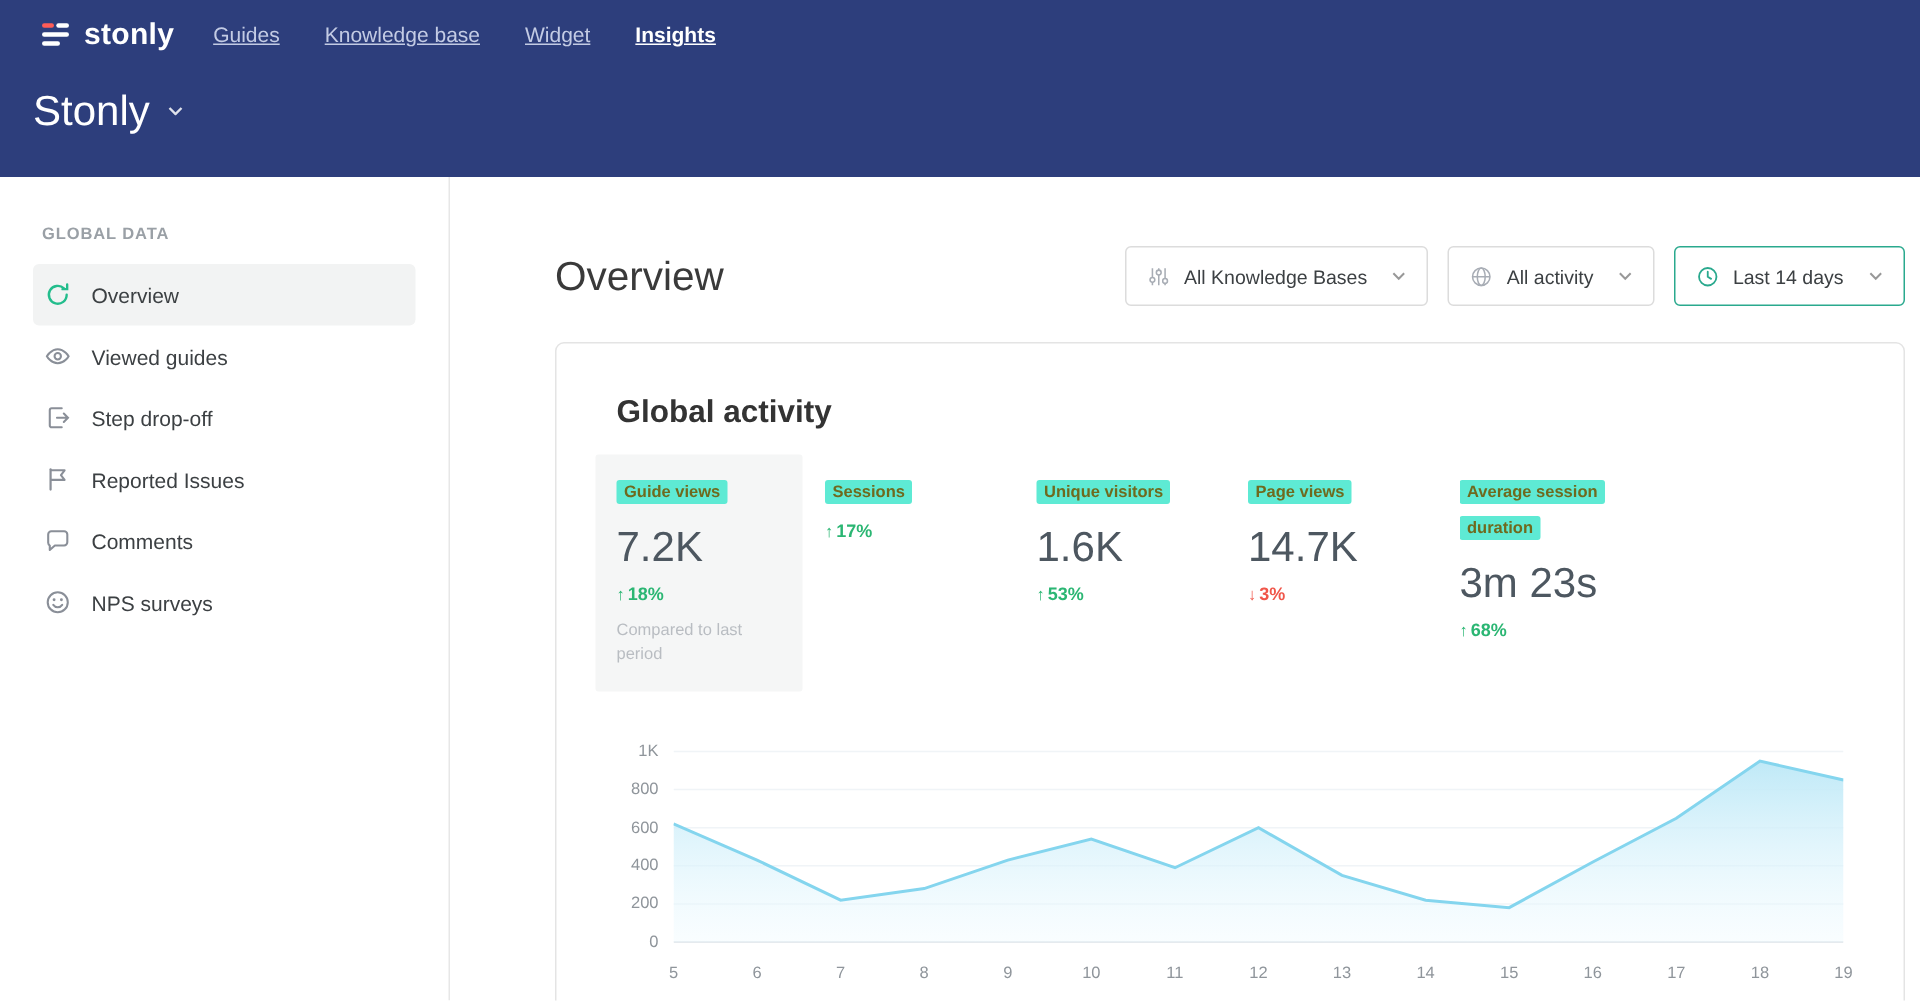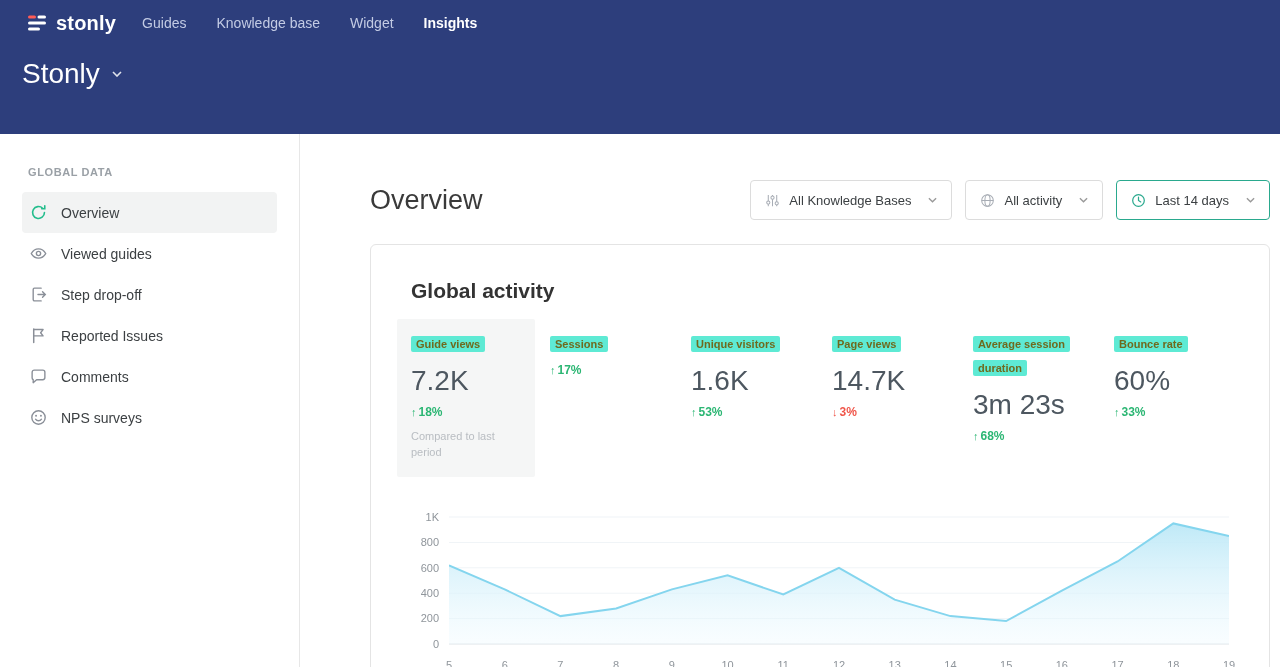--- a/index.html
+++ b/index.html
@@ -1,26 +1,26 @@
 <!DOCTYPE html>
 <html><head>
 <meta charset="utf-8">
 <style>
   * { margin:0; padding:0; box-sizing:border-box; }
   html,body { width:1280px; height:667px; overflow:hidden; background:#fff;
     font-family:"Liberation Sans", sans-serif; }
 
   
-  .header { height:134px; background:#2d3e7c; }
+  .header { height:118px; background:#2d3e7c; }
   .header-top { display:flex; align-items:center; height:42px; padding:4px 0 0 26px; }
   .logo { display:flex; align-items:center; gap:8px; cursor:pointer; margin-right:26px; }
   .logo svg { width:22px; height:22px; }
   .logo-text { color:#fff; font-size:20px; font-weight:700; letter-spacing:0.2px; }
   .nav { display:flex; align-items:center; gap:30px; }
-  .nav-item { color:#c3cbe4; font-size:14px; cursor:pointer; }
+  .nav-item { color:#c3cbe4; font-size:14px; cursor:pointer;text-decoration:underline; }
   .nav-item.active { color:#fff; font-weight:700; }
   .workspace-row { display:flex; align-items:center; gap:12px; padding:16px 0 0 22px; }
   .workspace-title { color:#fff; font-size:28px; font-weight:400; }
   .caret-sm { width:10px; height:6px; opacity:.85; }
 
   
   .content { display:flex; height:549px; }
   .sidebar { width:300px; background:#fff; border-right:1px solid #e7e7e7; padding-top:32px; }
   .sidebar-section { font-size:11px; color:#9aa0a6; letter-spacing:.6px; margin:0 0 14px 28px; font-weight:700; }
   .side-item { display:flex; align-items:center; gap:14px; height:41px; margin:0 22px; padding:0 0 0 8px;
@@ -233,25 +233,20 @@
         </div>
         <div class="metric">
           <div class="metric-label-wrap"><span class="metric-label">Page views</span></div>
           <div class="metric-value">14.7K</div>
           <div class="metric-change down"><span class="arr">↓</span><span>3%</span></div>
         </div>
         <div class="metric">
           <div class="metric-label-wrap"><span class="metric-label">Average session duration</span></div>
           <div class="metric-value">3m 23s</div>
           <div class="metric-change up"><span class="arr">↑</span><span>68%</span></div>
-        </div>
-        <div class="metric">
-          <div class="metric-label-wrap"><span class="metric-label">Bounce rate</span></div>
-          <div class="metric-value">60%</div>
-          <div class="metric-change up"><span class="arr">↑</span><span>33%</span></div>
         </div>
       </div>
 
       <div class="chart">
         <div class="y-axis">
             <div style="top: 99.2537%;">0</div>
             <div style="top: 80.2985%;">200</div>
             <div style="top: 61.3433%;">400</div>
             <div style="top: 42.3881%;">600</div>
             <div style="top: 23.4328%;">800</div>

